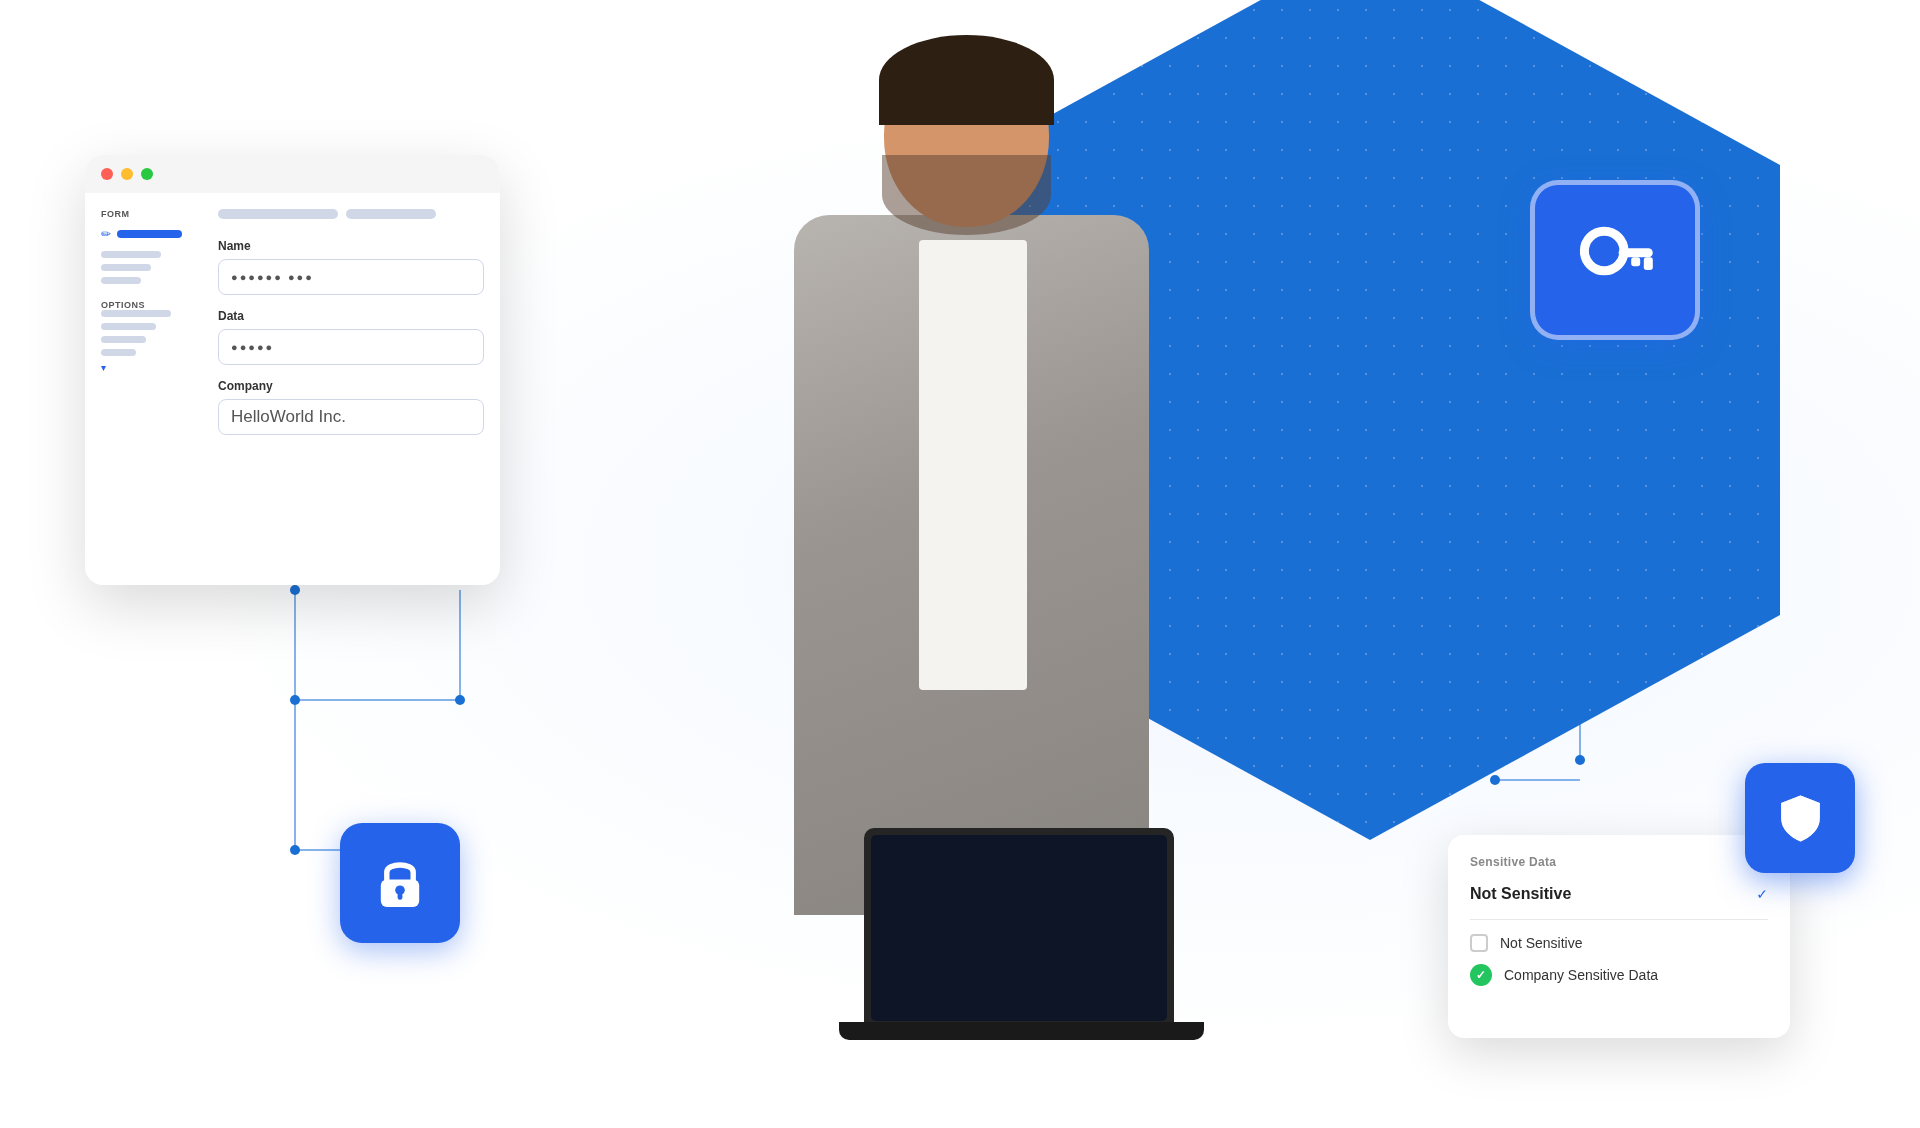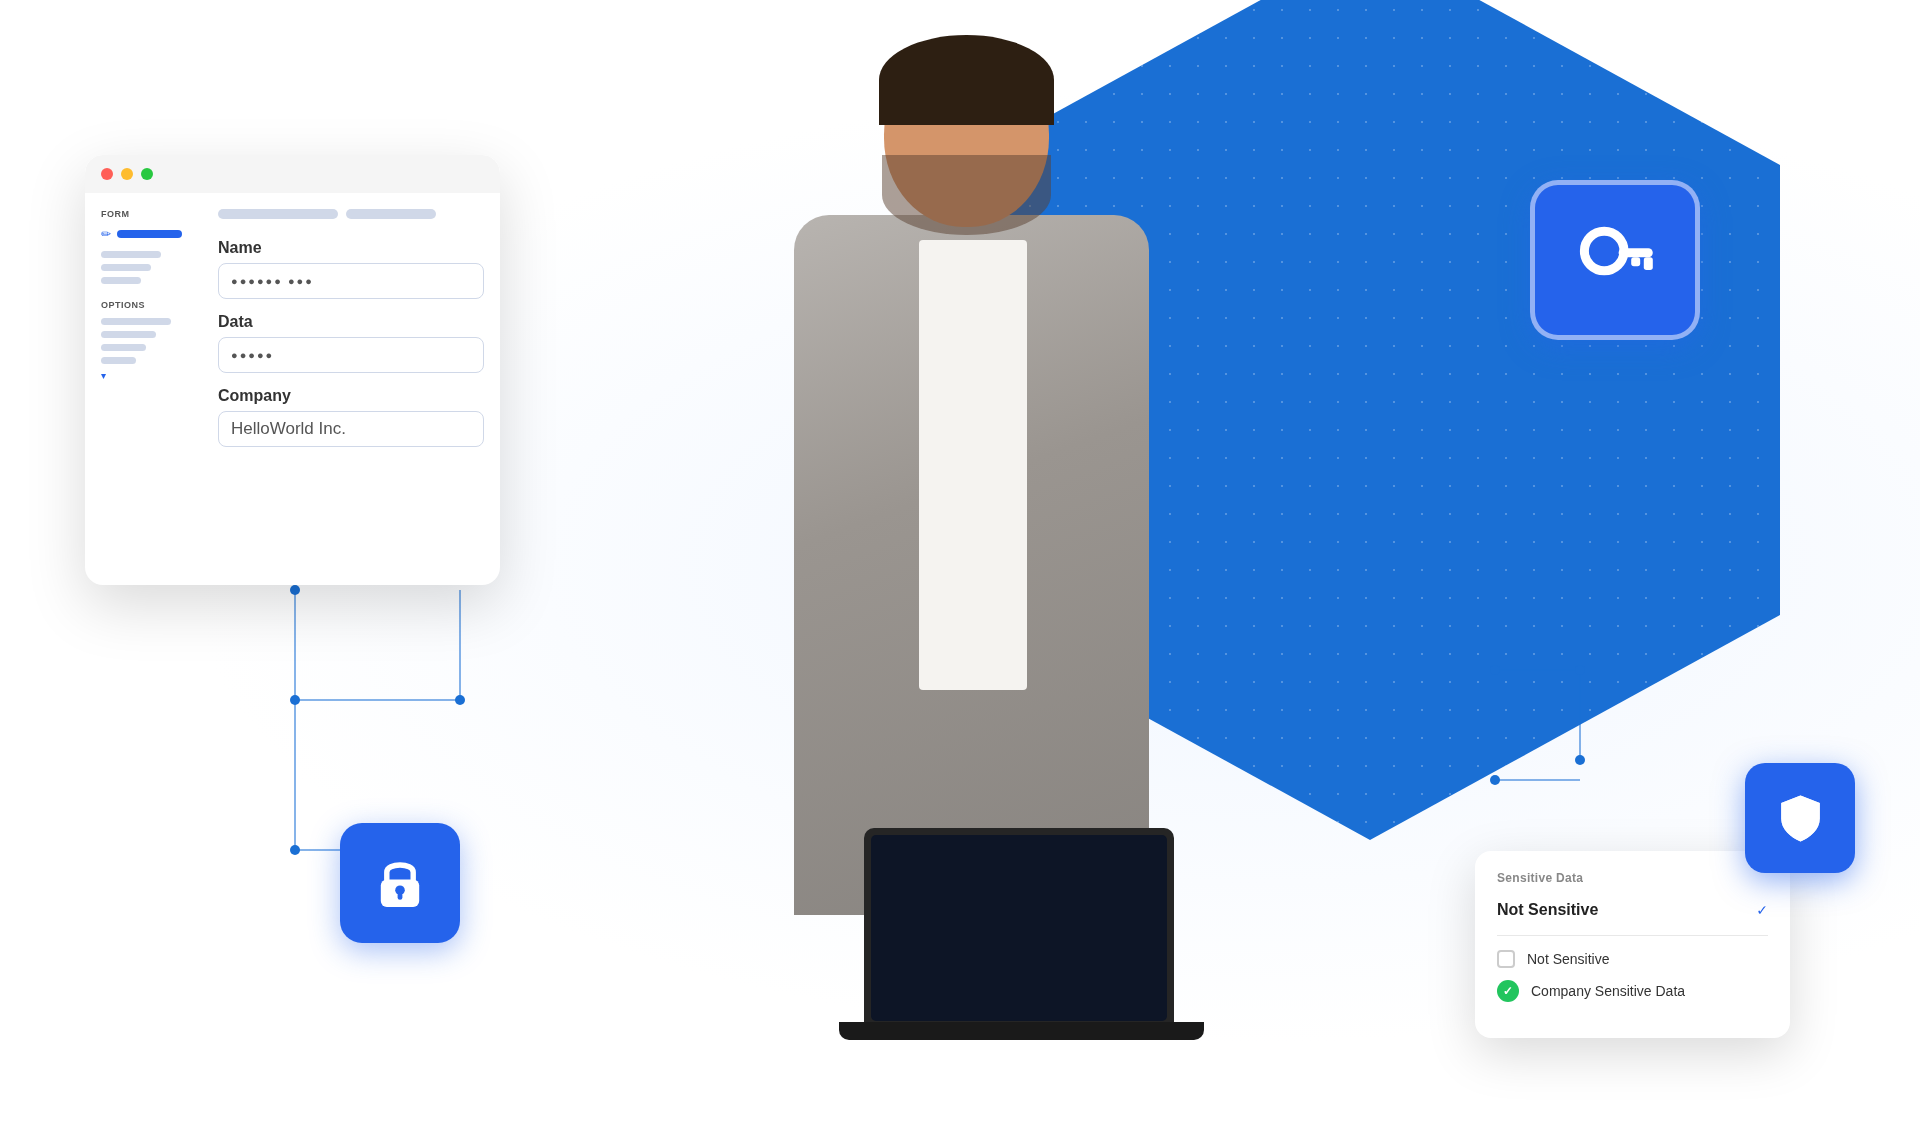--- a/index.html
+++ b/index.html
@@ -117,21 +117,21 @@
     .sidebar-bar.w60 { width: 60px; }
     .sidebar-bar.w50 { width: 50px; }
     .sidebar-bar.w40 { width: 40px; }
 
     .options-label {
       font-size: 9px;
       font-weight: 700;
       color: #555;
       letter-spacing: 0.5px;
       margin-top: 16px;
-      margin-bottom: 8px;
+      margin-bottom: 0;
     }
 
     .options-bar {
       height: 7px;
       background: #d0d8e8;
       border-radius: 4px;
       margin-bottom: 6px;
     }
     .options-bar.w70 { width: 70px; }
     .options-bar.w55 { width: 55px; }
@@ -156,21 +156,21 @@
 
     .form-top-bar {
       height: 10px;
       background: #d0d8e8;
       border-radius: 5px;
     }
     .form-top-bar.w120 { width: 120px; }
     .form-top-bar.w90 { width: 90px; }
 
     .field-label {
-      font-size: 16px;
+      font-size: 12px;
       font-weight: 600;
       color: #333;
       margin-bottom: 6px;
     }
 
     .form-input {
       border: 1.5px solid #d0d8e8;
       border-radius: 8px;
       height: 36px;
       display: flex;
@@ -264,26 +264,26 @@
       width: 55px;
       height: 55px;
       fill: white;
     }
 
     
     .sensitive-card {
       position: absolute;
       bottom: 90px;
       right: 130px;
-      width: 315px;
+      width: 342px;
       background: #ffffff;
       border-radius: 16px;
       box-shadow: 0 15px 50px rgba(0,0,0,0.15);
       z-index: 20;
-      padding: 20px 22px 24px;
+      padding: 20px 22px 40px;
     }
 
     .sensitive-card-title {
       font-size: 12px;
       font-weight: 600;
       color: #888;
       margin-bottom: 16px;
       letter-spacing: 0.3px;
     }
 

